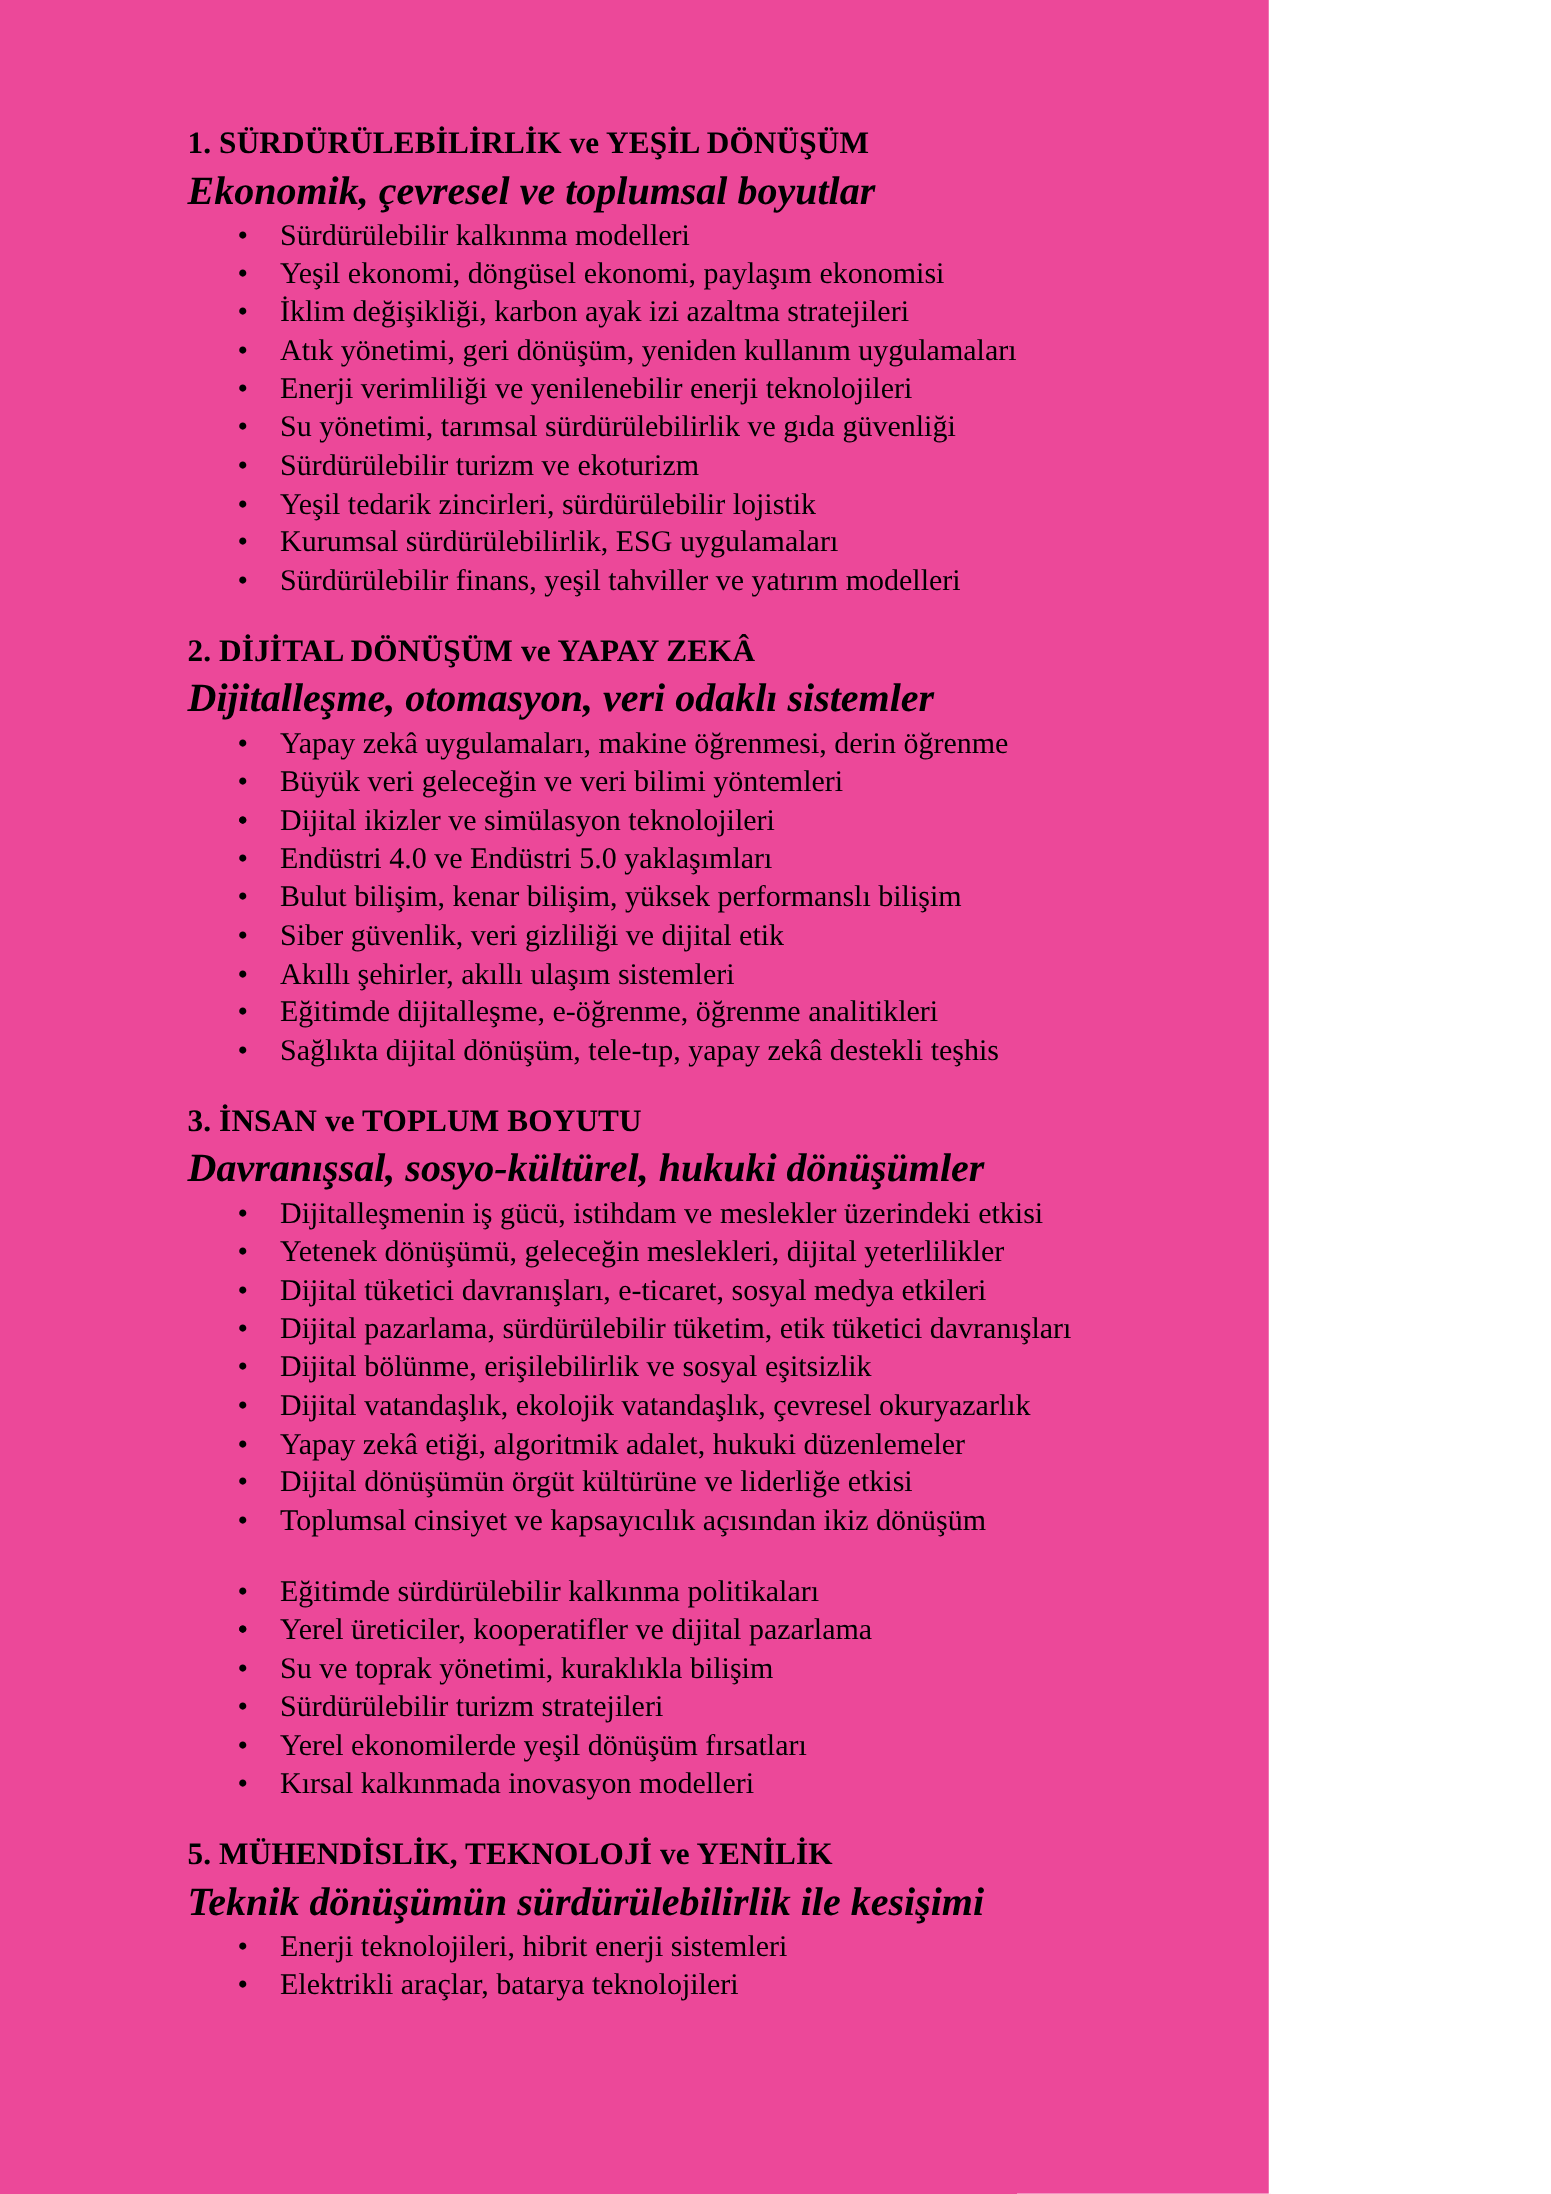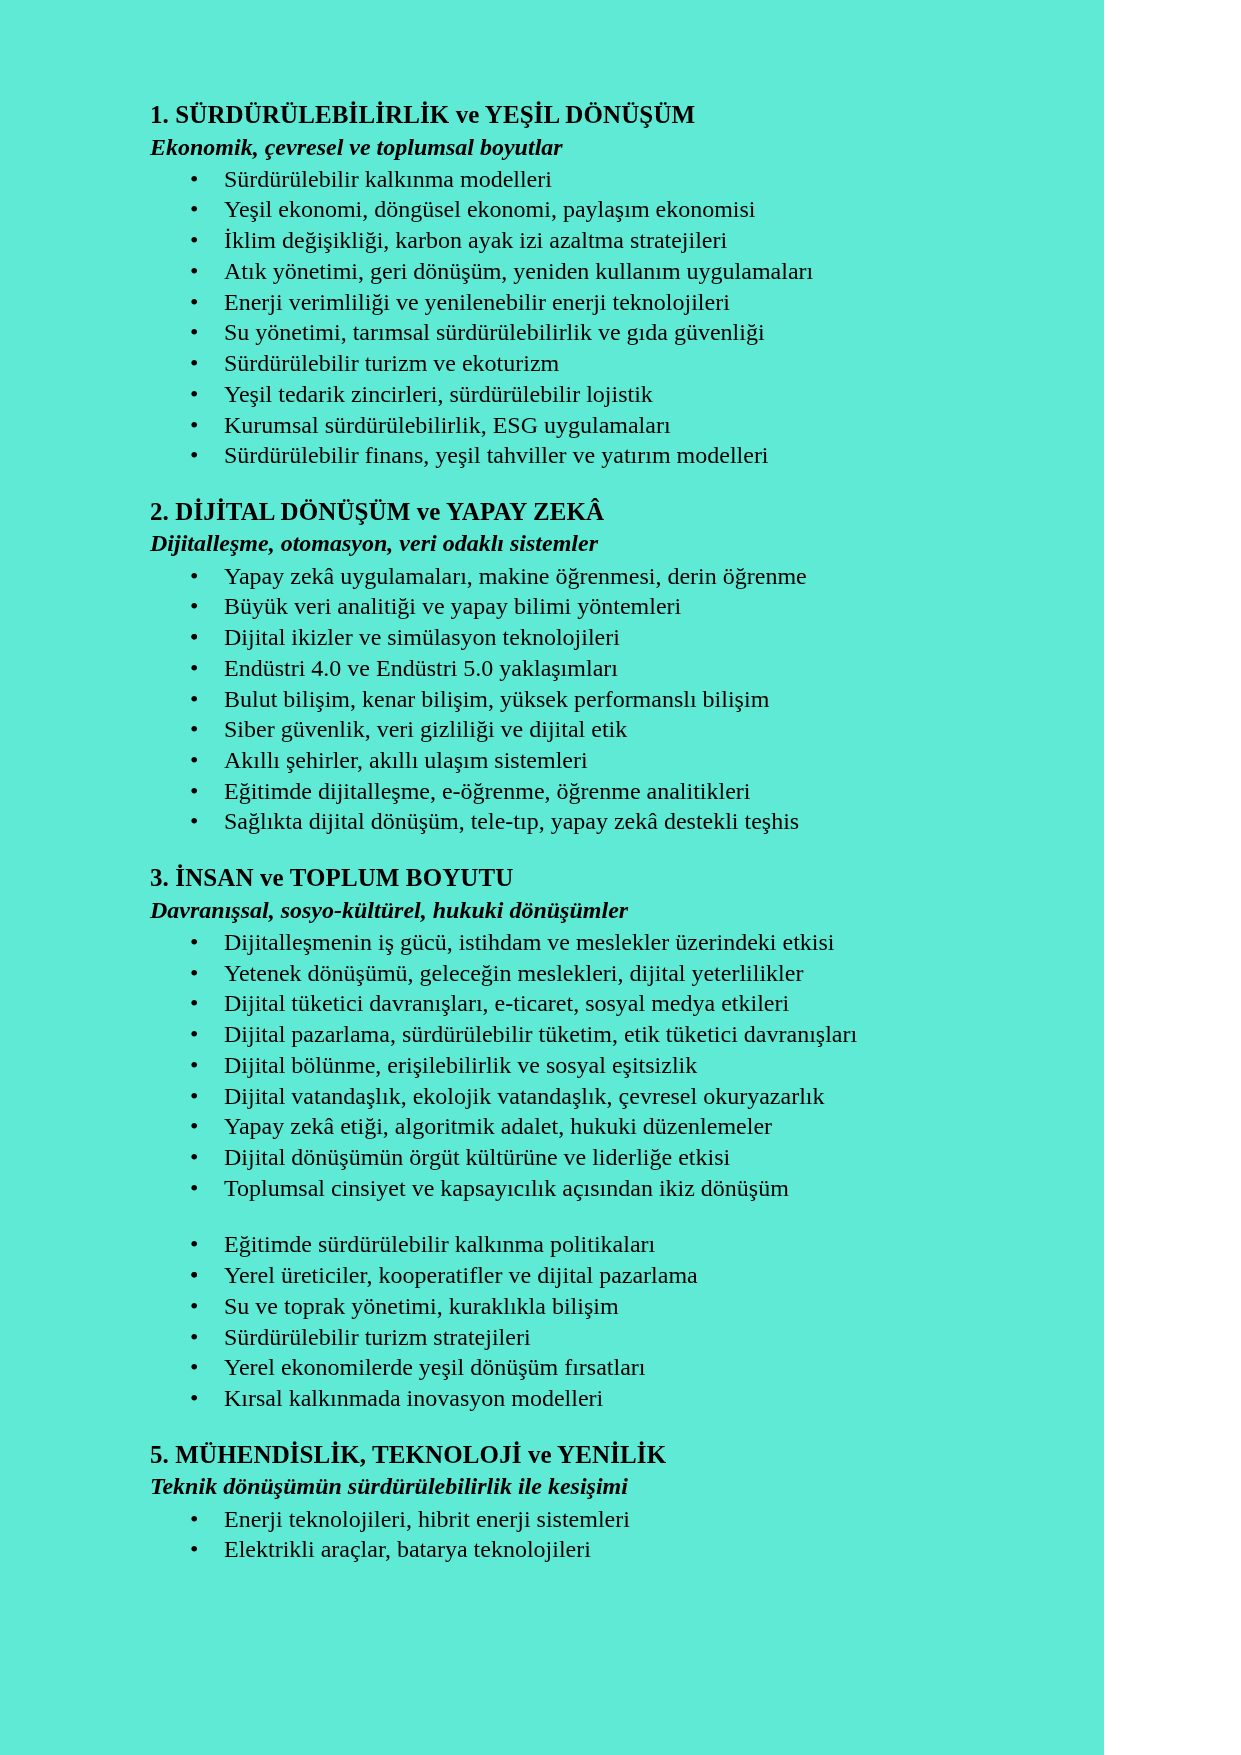--- a/index.html
+++ b/index.html
@@ -7,38 +7,38 @@
     padding: 0;
     background: #ffffff;
   }
   body {
     width: 1241px;
     min-height: 1755px;
     font-family: "Liberation Serif", "DejaVu Serif", serif;
     color: #000000;
   }
   .page {
-    width: 1104px;
+    width: 1015px;
     min-height: 1755px;
     box-sizing: border-box;
     padding: 100px 110px 60px 150px;
-    background: #5eead4;
+    background: #ec4899;
   }
   .section {
     margin: 0 0 26px 0;
   }
   .section-heading {
     font-size: 25px;
     font-weight: bold;
     line-height: 1.22;
     margin: 0 0 2px 0;
     letter-spacing: 0.1px;
   }
   .section-subheading {
-    font-size: 24px;
+    font-size: 32px;
     font-weight: bold;
     font-style: italic;
     line-height: 1.22;
     margin: 0 0 2px 0;
   }
   ul.bullets {
     list-style: none;
     margin: 0;
     padding: 0;
   }
@@ -76,21 +76,21 @@
           <li><span class="bullet-dot">•</span><span>Yeşil tedarik zincirleri, sürdürülebilir lojistik</span></li>
           <li><span class="bullet-dot">•</span><span>Kurumsal sürdürülebilirlik, ESG uygulamaları</span></li>
           <li><span class="bullet-dot">•</span><span>Sürdürülebilir finans, yeşil tahviller ve yatırım modelleri</span></li>
         </ul>
       </div>
       <div class="section">
         <div class="section-heading">2. DİJİTAL DÖNÜŞÜM ve YAPAY ZEKÂ</div>
         <div class="section-subheading">Dijitalleşme, otomasyon, veri odaklı sistemler</div>
         <ul class="bullets">
           <li><span class="bullet-dot">•</span><span>Yapay zekâ uygulamaları, makine öğrenmesi, derin öğrenme</span></li>
-          <li><span class="bullet-dot">•</span><span>Büyük veri analitiği ve yapay bilimi yöntemleri</span></li>
+          <li><span class="bullet-dot">•</span><span>Büyük veri geleceğin ve veri bilimi yöntemleri</span></li>
           <li><span class="bullet-dot">•</span></li>
           <li><span class="bullet-dot">•</span><span>Dijital ikizler ve simülasyon teknolojileri</span></li>
           <li><span class="bullet-dot">•</span><span>Endüstri 4.0 ve Endüstri 5.0 yaklaşımları</span></li>
           <li><span class="bullet-dot">•</span><span>Bulut bilişim, kenar bilişim, yüksek performanslı bilişim</span></li>
           <li><span class="bullet-dot">•</span><span>Siber güvenlik, veri gizliliği ve dijital etik</span></li>
           <li><span class="bullet-dot">•</span><span>Akıllı şehirler, akıllı ulaşım sistemleri</span></li>
           <li><span class="bullet-dot">•</span><span>Eğitimde dijitalleşme, e-öğrenme, öğrenme analitikleri</span></li>
           <li><span class="bullet-dot">•</span><span>Sağlıkta dijital dönüşüm, tele-tıp, yapay zekâ destekli teşhis</span></li>
         </ul>
       </div>

